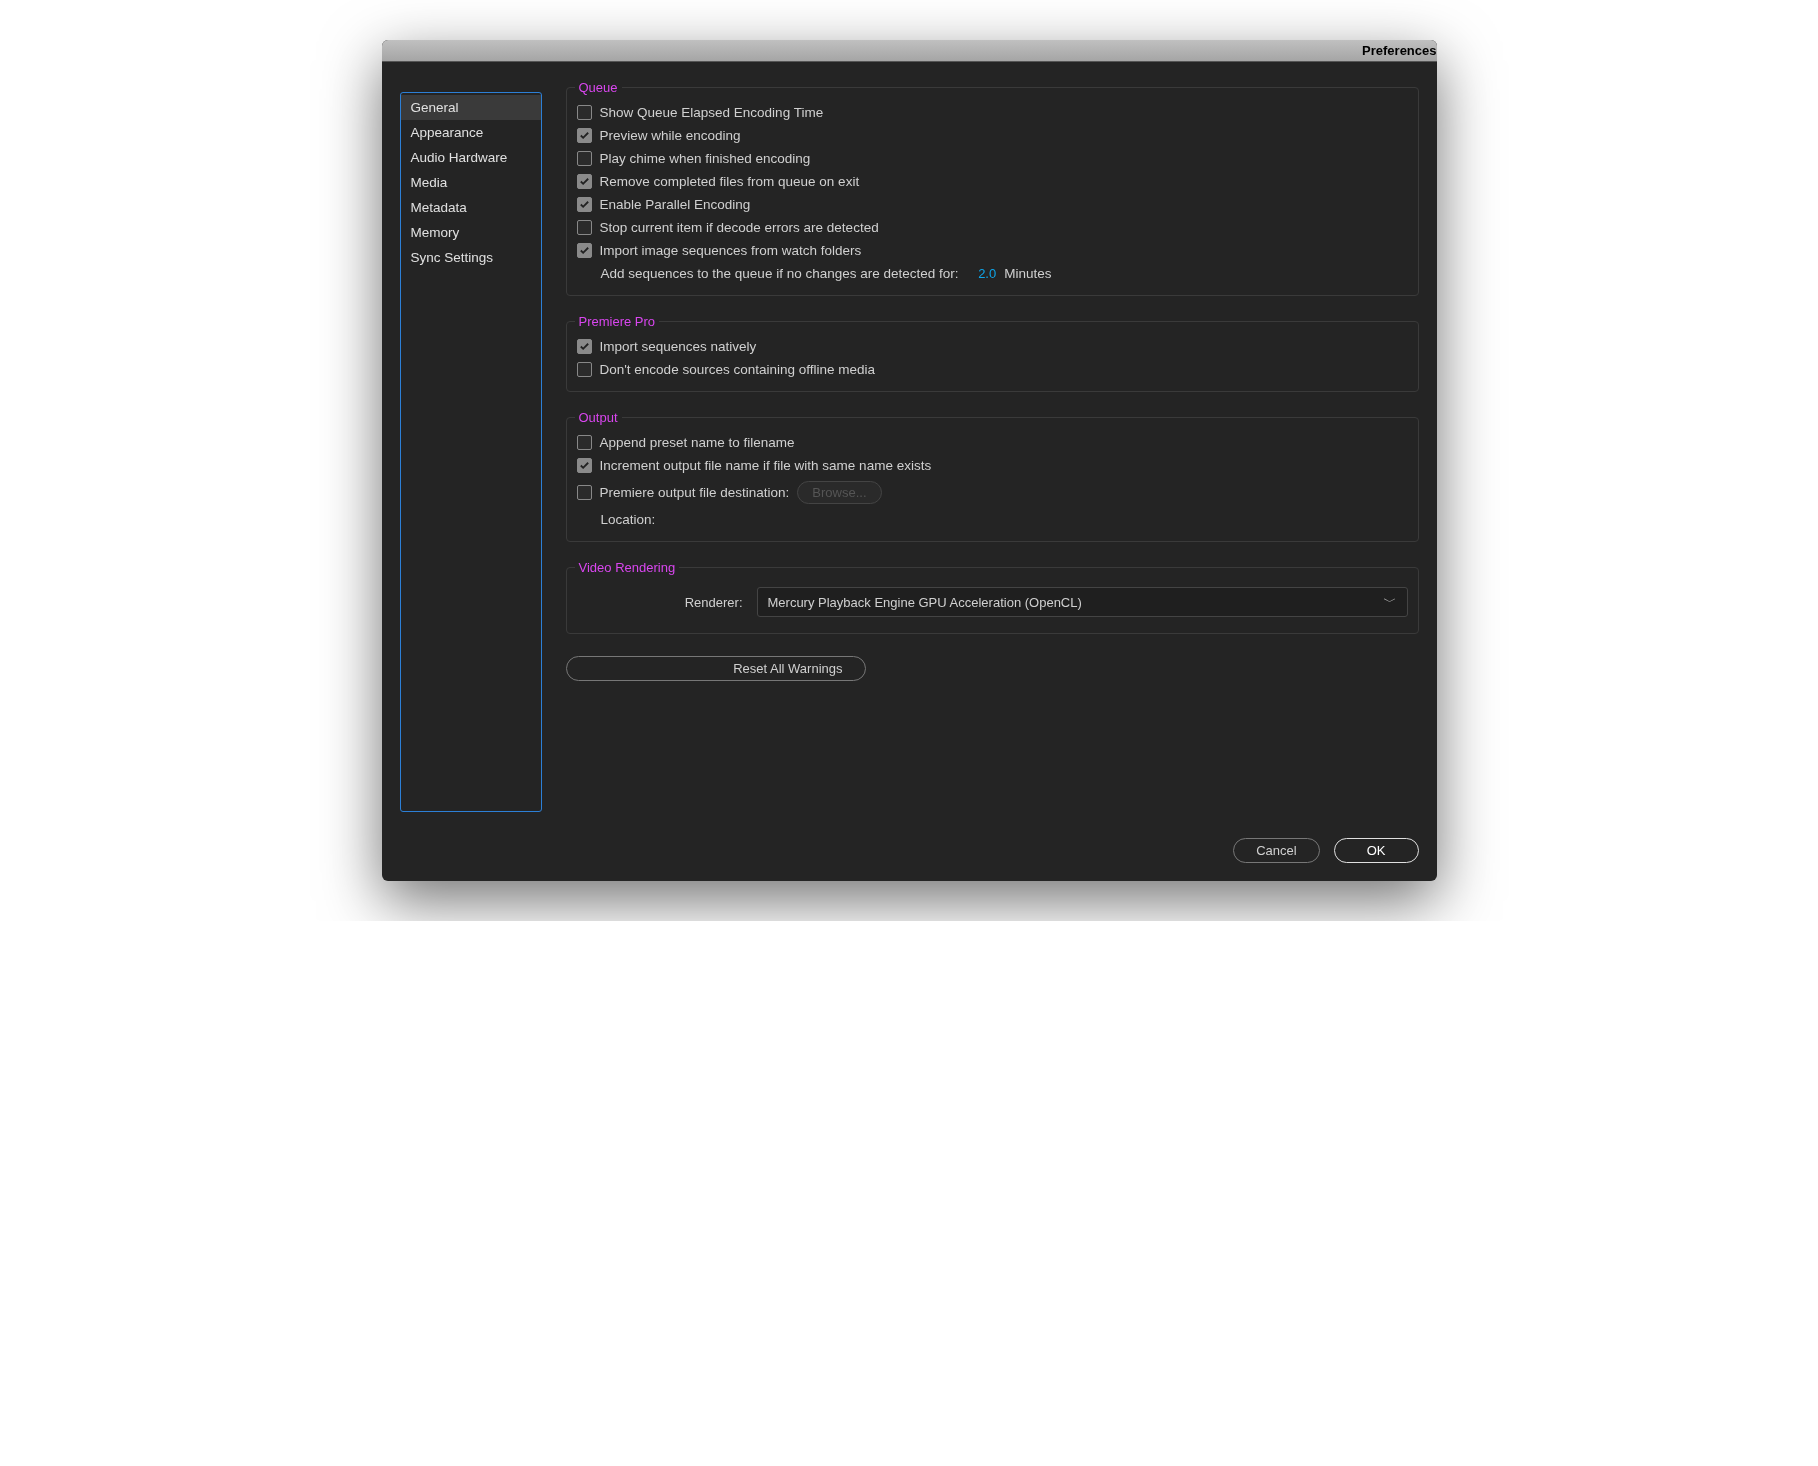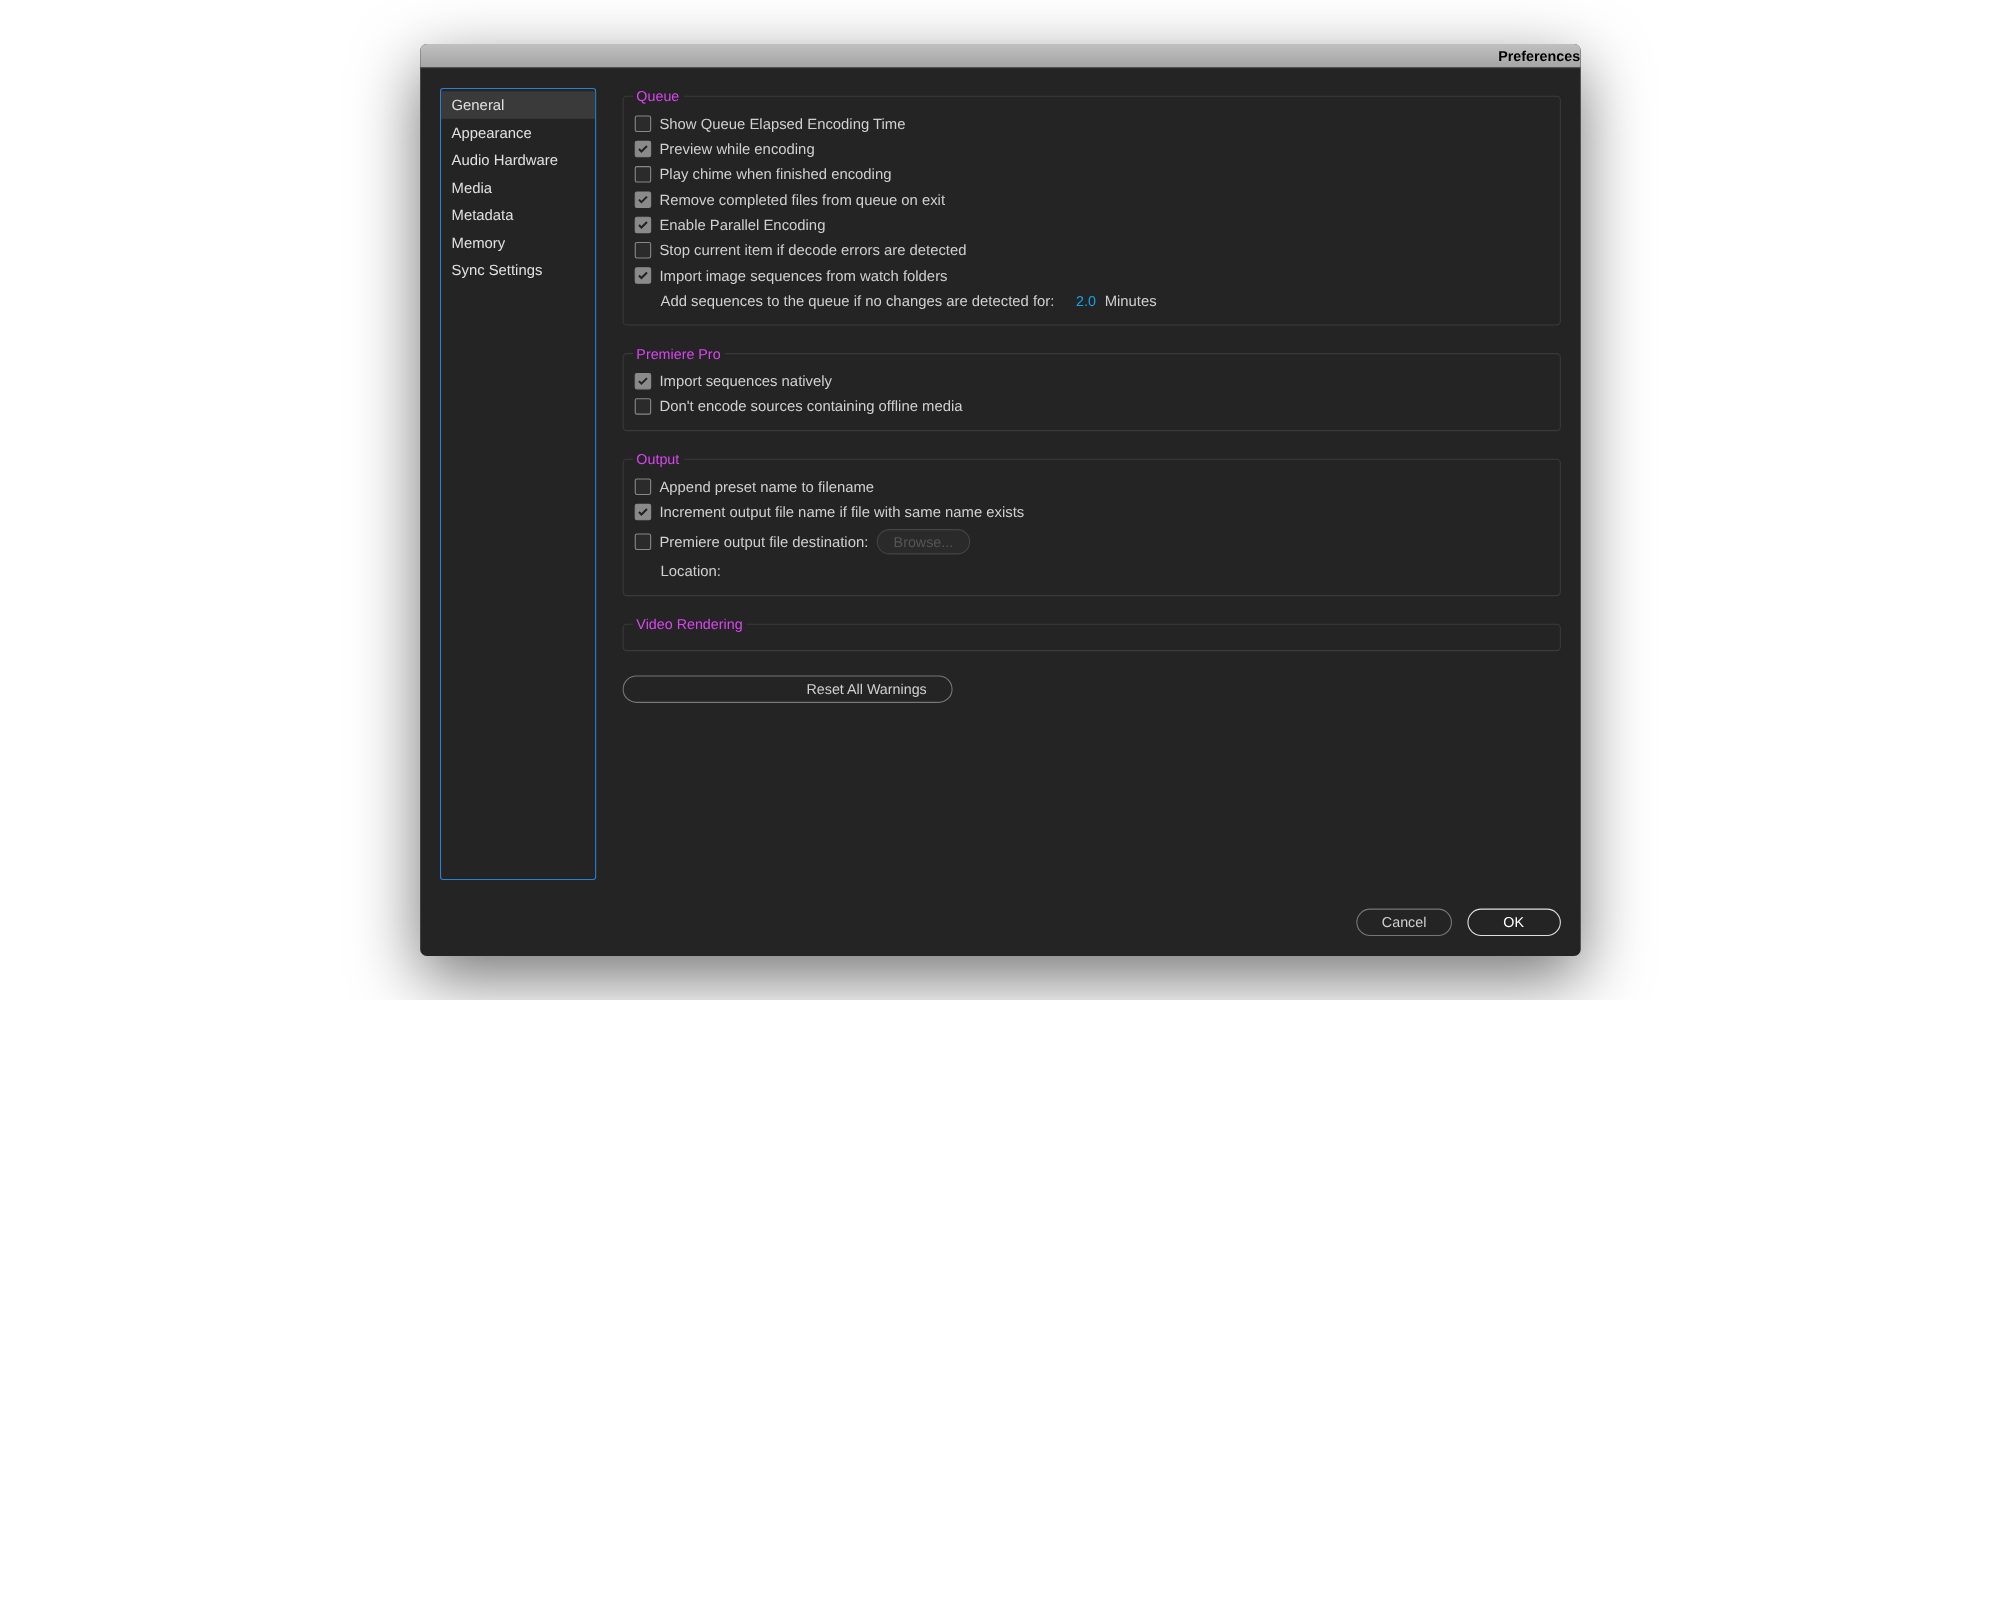--- a/index.html
+++ b/index.html
@@ -35,20 +35,21 @@
     padding: 18px;
     gap: 24px;
   }
   .sidebar {
     width: 142px;
     border: 1px solid #2c7fd6;
     border-radius: 3px;
     padding: 2px 0;
     align-self: stretch;
     min-height: 720px;
+    margin-top: 12px;
   }
   .sidebar-item {
     padding: 5px 10px;
     color: #e0e0e0;
     cursor: pointer;
     font-size: 13.5px;
   }
   .sidebar-item.selected {
     background: #3a3a3a;
   }
@@ -253,20 +254,27 @@
           <button class="btn pill-sm">Browse...</button>
         </div>
         <div class="row loc-row">
           <span class="lbl loc-label">Location:</span>
           <span class="lbl"></span>
         </div>
       </fieldset>
 
       <fieldset class="group">
         <legend>Video Rendering</legend>
+        <div class="row renderer-row">
+          <span class="renderer-label">Renderer:</span>
+          <div class="select">
+            <span>Mercury Playback Engine GPU Acceleration (OpenCL)</span>
+            <span class="chev">﹀</span>
+          </div>
+        </div>
       </fieldset>
 
       <div class="row reset-row">
         <button class="btn" style="width:300px;">Reset All Warnings</button>
       </div>
 
     </div>
   </div>
 
   <div class="footer">

